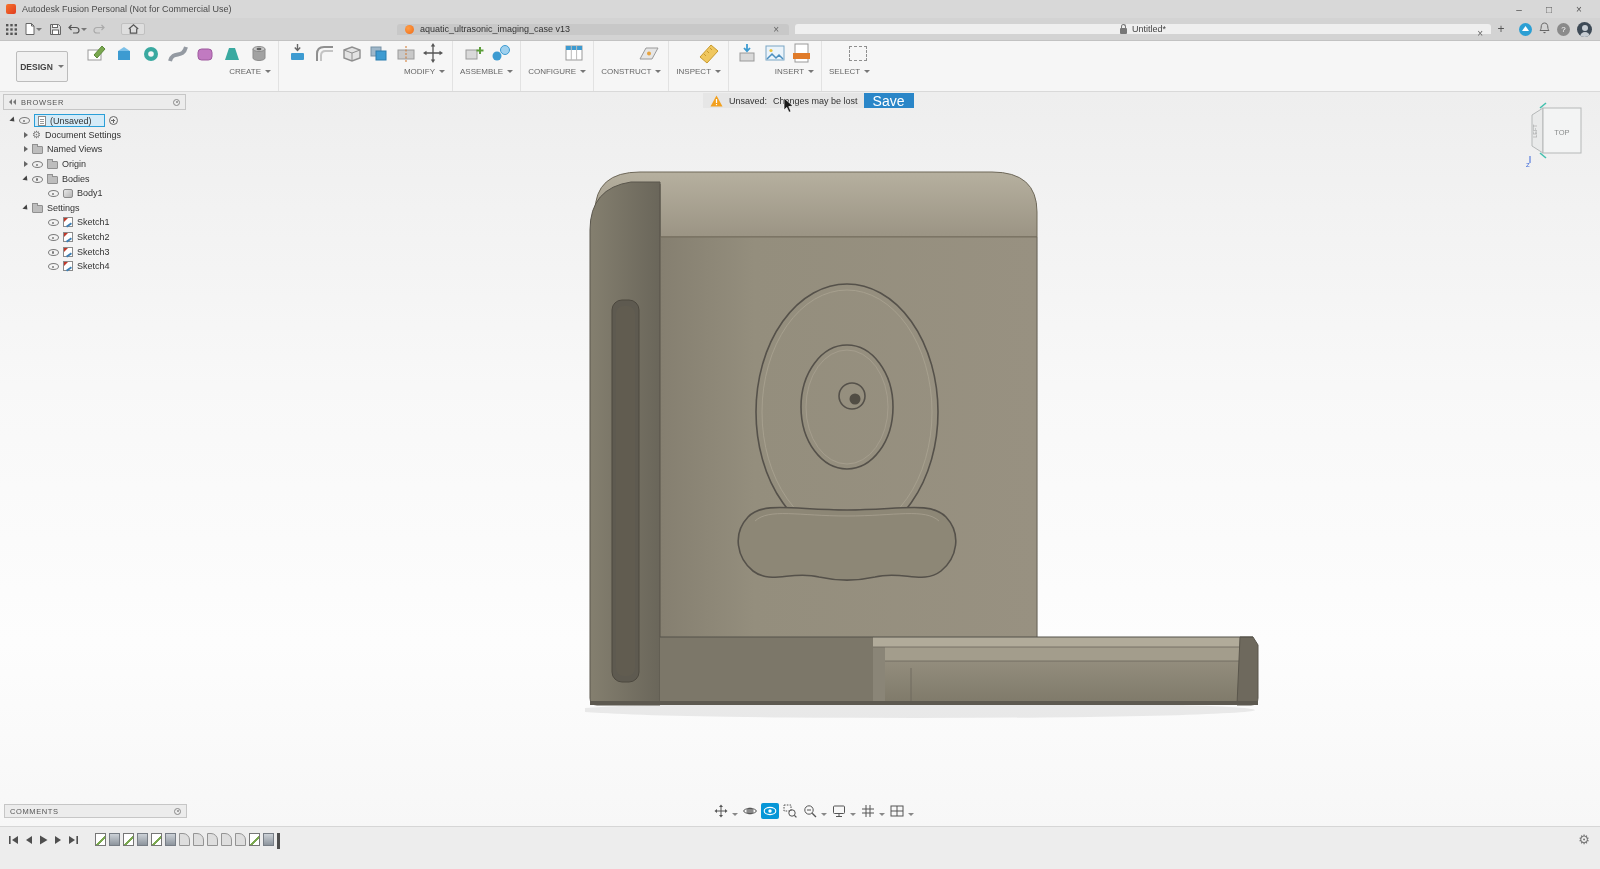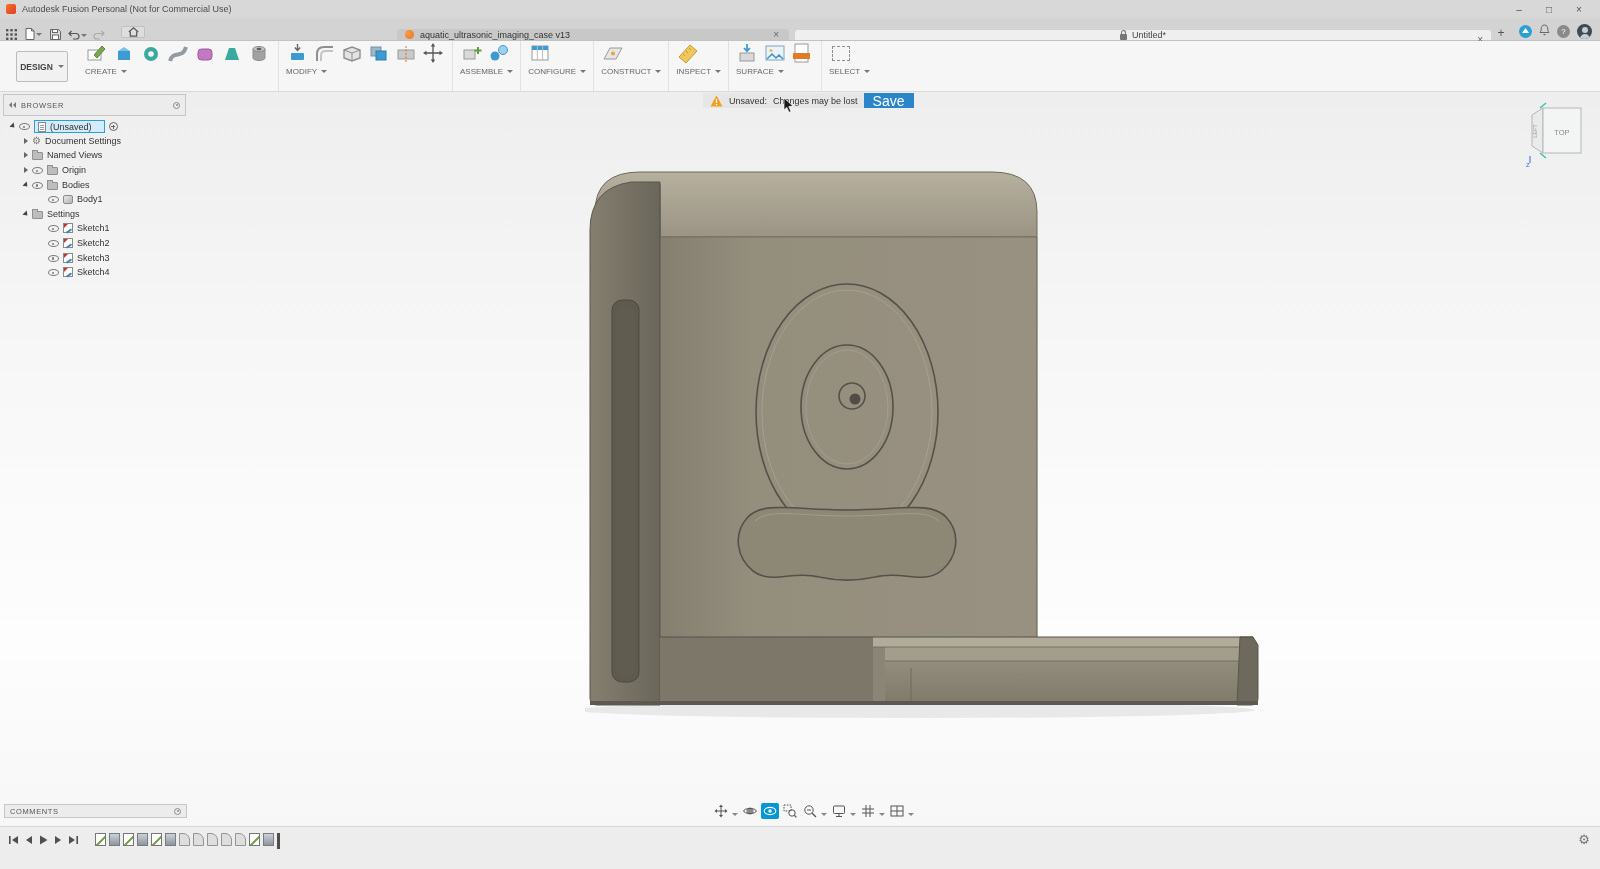--- a/index.html
+++ b/index.html
@@ -11,21 +11,21 @@
   .titlebar { height:18px; background:#d8d8d8; display:flex; align-items:center;
     padding:0 6px; font-size:9px; color:#4b4b4b; flex:0 0 auto; }
   .app-logo { width:10px; height:10px; border-radius:2px; margin-right:6px;
     background:linear-gradient(135deg,#f6732c,#e03c1f); }
   .tb-spacer { flex:1; }
   .winbtn { width:30px; height:18px; display:flex; align-items:center; justify-content:center;
     font-size:10px; color:#555; }
 
   
   .docbar { height:23px; background:#d3d3d3; border-bottom:1px solid #c2c2c2;
-    display:flex; align-items:flex-end; flex:0 0 auto; }
+    display:flex; align-items:center; flex:0 0 auto; }
   .db-btn { width:22px; display:flex; align-items:center; justify-content:center; color:#555; }
   .db-btn svg { display:block; }
   .db-caret { border-left:3px solid transparent; border-right:3px solid transparent;
     border-top:3.5px solid #777; margin-left:1px; }
   .db-sep { width:1px; background:#bcbcbc; margin:4px 4px; }
   .home-btn { width:24px; margin:2px 2px; border:1px solid #c0c0c0; border-radius:2px;
     background:#dedede; display:flex; align-items:center; justify-content:center; }
   .doc-tab { margin-left:250px; width:392px; background:#c8c8c8; border-radius:3px 3px 0 0;
     display:flex; align-items:center; gap:6px; padding:0 8px; font-size:9px; color:#333; }
   .fusion-dot { width:9px; height:9px; border-radius:50%;
@@ -57,21 +57,21 @@
     display:flex; flex:0 0 auto; position:relative; }
   .design-btn { margin:10px 10px 9px 16px; width:52px; border:1px solid #bcbcbc; border-radius:2px;
     background:#f1f1f1; display:flex; align-items:center; justify-content:center; gap:4px;
     font-size:8.5px; color:#444; font-weight:bold; }
   .ribbon-right { flex:1; display:flex; flex-direction:column; }
   .rtabs { height:15px; display:flex; align-items:flex-end; padding-left:28px; }
   .rtab { padding:0 13px 1px; font-size:8.5px; letter-spacing:.3px; color:#666;
     border-bottom:2px solid transparent; }
   .rtab.active { color:#0696d7; border-bottom-color:#0696d7; font-weight:bold; }
   .rtools { flex:1; display:flex; align-items:stretch; }
-  .rgroup { display:flex; flex-direction:column; align-items:flex-start; padding:0 7px;
+  .rgroup { display:flex; flex-direction:column; align-items:flex-end; padding:0 7px;
     border-right:1px solid #e2e2e2; }
   .rgroup:last-child { border-right:none; }
   .ricons { display:flex; gap:3px; align-items:center; height:24px; margin-top:0; }
   .ticon { width:24px; height:22px; display:flex; align-items:center; justify-content:center;
     border-radius:2px; }
   .rlabel { font-size:8px; color:#666; margin-top:2px; display:flex; align-items:center; gap:3px; }
   .sel-dash { width:18px; height:15px; border:1.4px dashed #8f8f8f; }
   .mouse-cursor { position:absolute; left:783px; top:57px; pointer-events:none; z-index:50; }
 
   
@@ -80,21 +80,21 @@
 
   
   .warnbar { position:absolute; left:703px; top:1px; height:15px; display:flex; align-items:center;
     gap:6px; background:#e6e6e6; padding-left:7px; font-size:9px; color:#333; }
   .warn-label { font-weight:normal; }
   .save-btn { background:#2a86c8; color:#fff; height:15px; display:flex; align-items:center;
     padding:0 9px; font-size:14px; }
 
   
   .browser { position:absolute; left:3px; top:2px; width:183px; font-size:9px; }
-  .panel-header { height:22px; background:#ececec; border:1px solid #c6c6c6; display:flex;
+  .panel-header { height:16px; background:#ececec; border:1px solid #c6c6c6; display:flex;
     align-items:center; gap:5px; padding:0 5px; }
   .panel-title { font-size:7.5px; letter-spacing:.6px; color:#555; flex:1; }
   .dbl-chev { display:flex; gap:1px; }
   .dbl-chev i { width:0; height:0; border-top:3px solid transparent; border-bottom:3px solid transparent;
     border-right:3.5px solid #777; display:block; }
   .dock-dot { width:7px; height:7px; border:1px solid #8a8a8a; border-radius:50%; position:relative; }
   .dock-dot::after { content:""; position:absolute; left:1.5px; top:1.5px; width:2px; height:2px;
     border-radius:50%; background:#8a8a8a; }
   .btree { margin-top:3px; }
   .brow { display:flex; align-items:center; height:14.6px; gap:4px; color:#333; padding-left:8px; }
@@ -442,21 +442,21 @@
                 </svg>
             </span>
             <span class="ticon">
               <svg width="24" height="22" viewBox="0 0 24 22">
                 <rect x="5" y="2" width="13" height="18" fill="#fff" stroke="#999"></rect>
                 <rect x="3" y="11" width="17" height="6" fill="#e07b2a"></rect>
                 </svg>
             </span>
           </div>
           <div class="rlabel">
-            <span>SURFACE</span>
+            <span>INSERT</span>
             <span class="db-caret"></span>
           </div>
         </div>
 
         <div class="rgroup">
           <div class="ricons">
             <span class="ticon">
               <span class="sel-dash"></span>
             </span>
           </div>

